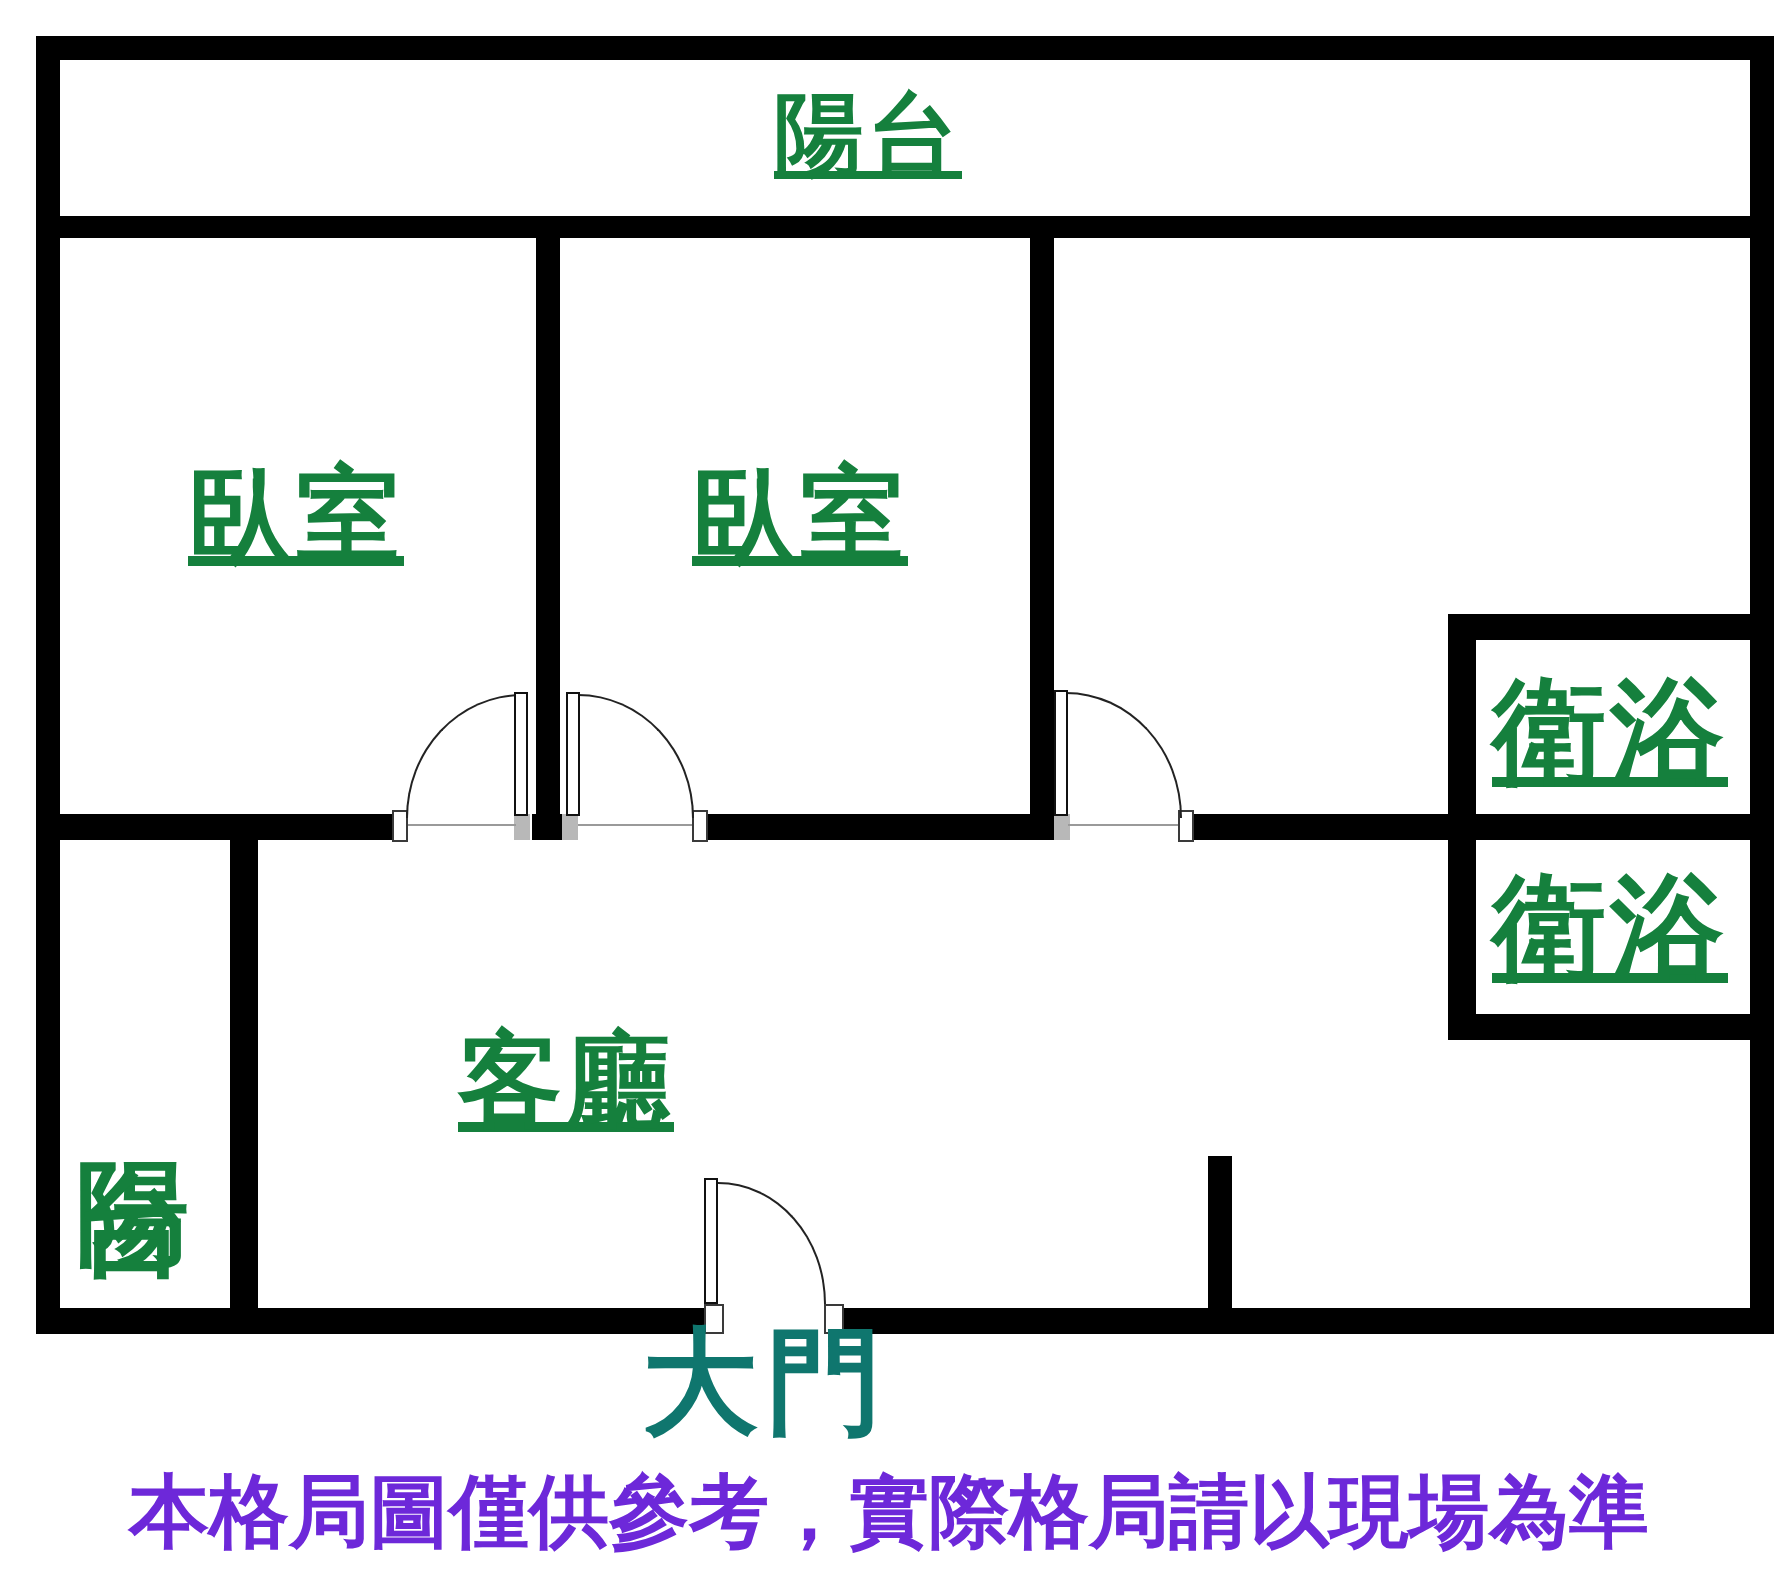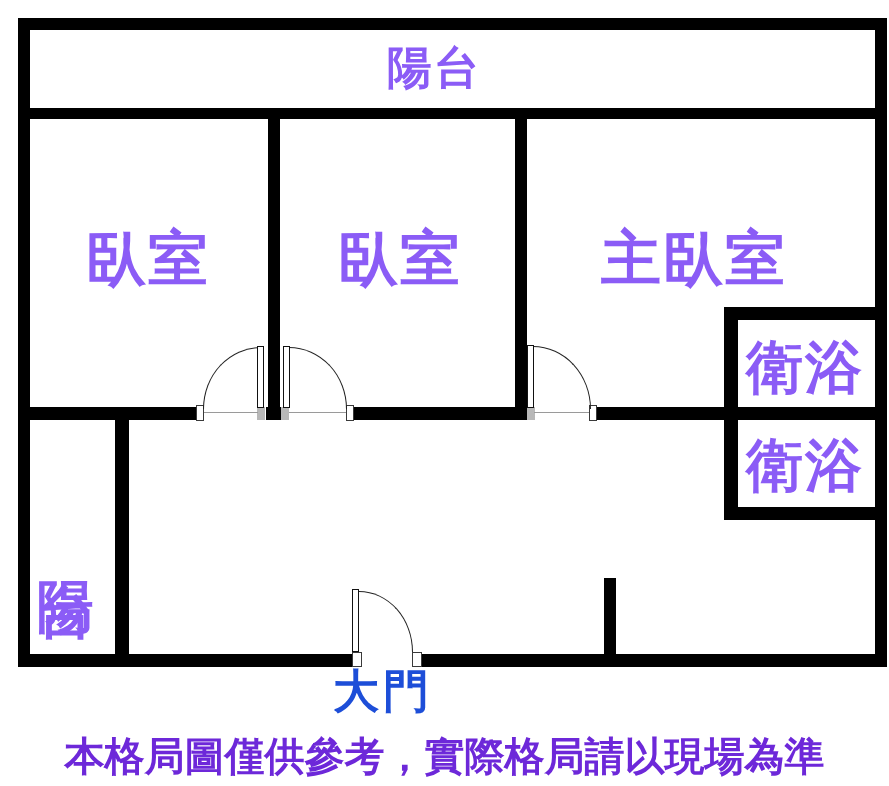--- a/index.html
+++ b/index.html
@@ -50,52 +50,53 @@
     border-top-left-radius: 100% 100%;
   }
   .door-arc.hinge-left {
     border-top: 1.6px solid #222222;
     border-right: 1.6px solid #222222;
     border-top-right-radius: 100% 100%;
   }
   .room-label {
     position: absolute;
     transform: translate(-50%, -50%);
-    color: #8b5cf6;
+    color: #15803d;
     font-weight: 700;
     white-space: nowrap;
     letter-spacing: 2px;
     line-height: 1;
+    text-decoration: underline;
   }
   .room-label.vertical {
     writing-mode: vertical-rl;
     text-orientation: upright;
     letter-spacing: 0;
     line-height: 1;
   }
-  .fs-46 { font-size: 60px; }
+  .fs-46 { font-size: 52px; }
   .fs-45 { font-size: 45px; }
   .fs-43 { font-size: 57px; }
   .disclaimer {
     position: absolute;
     left: 50%;
     top: 756px;
     transform: translate(-50%, -50%);
     font-size: 40px;
     font-weight: 700;
     color: #6d28d9;
     white-space: nowrap;
     letter-spacing: 0px;
   }
   .entrance-label {
     position: absolute;
     transform: translate(-50%, -50%);
-    font-size: 46px;
+    font-size: 58px;
     font-weight: 700;
-    color: #1d4ed8;
+    color: #0f766e;
     white-space: nowrap;
     letter-spacing: 4px;
   }
 </style>
 </head>
 <body>
 
 <div id="plan-canvas">
 
   <div class="wall" style="left:18px; top:18px; width:869px; height:12px;"></div>
@@ -146,27 +147,27 @@
 
   <div class="door-arc hinge-left" style="left:359px; top:591px; width:54px; height:61px;"></div>
   <div class="door-leaf" style="left:352px; top:589px; width:7px; height:63px;"></div>
 
   <div class="room-label fs-45" style="left:434px; top:67px;">陽台</div>
 
   <div class="room-label fs-46" style="left:148px; top:258px;">臥室</div>
 
   <div class="room-label fs-46" style="left:400px; top:258px;">臥室</div>
 
-  <div class="room-label fs-46" style="left:694px; top:258px;">主臥室</div>
 
   <div class="room-label fs-43" style="left:805px; top:367px;">衛浴</div>
 
   <div class="room-label fs-43" style="left:805px; top:465px;">衛浴</div>
 
   <div class="room-label vertical fs-43" style="left:66px; top:536px;">陽台</div>
 
+  <div class="room-label fs-46" style="left:283px; top:541px;">客廳</div>
 
 
   <div class="entrance-label" style="left:383px; top:692px;">大門</div>
 
   <div class="disclaimer">本格局圖僅供參考，實際格局請以現場為準</div>
 
 </div>
 
 </body></html>

